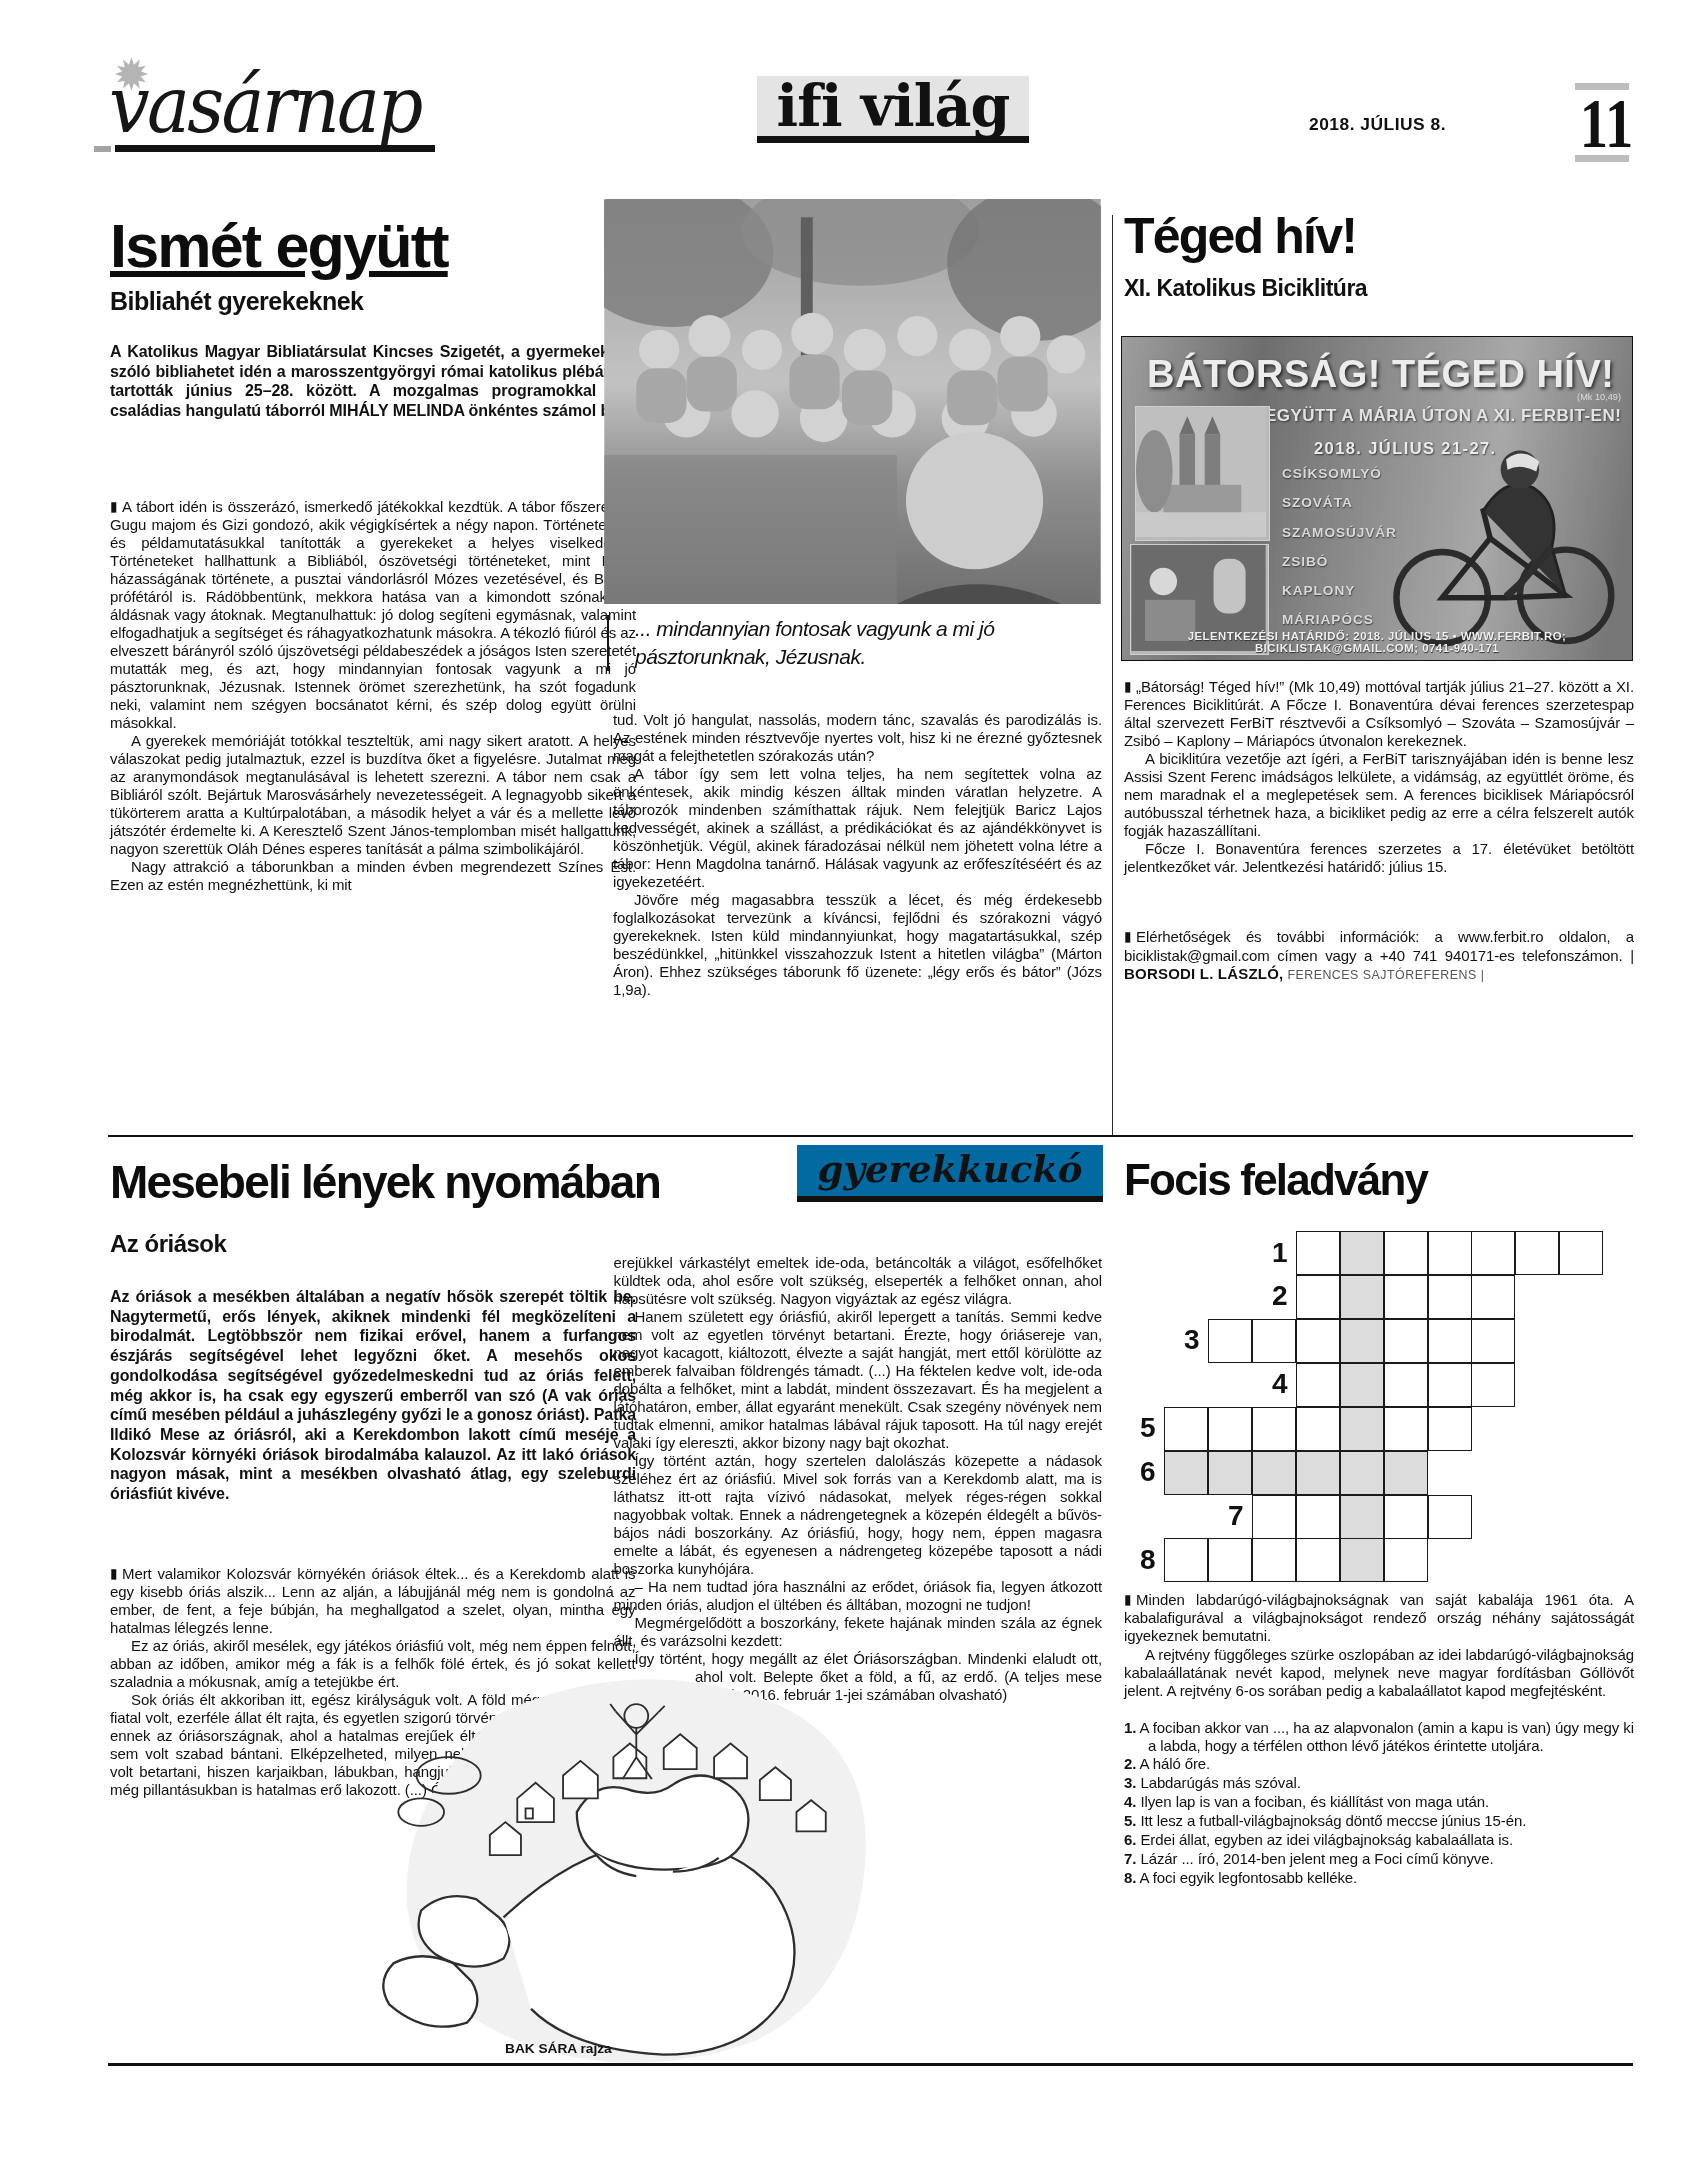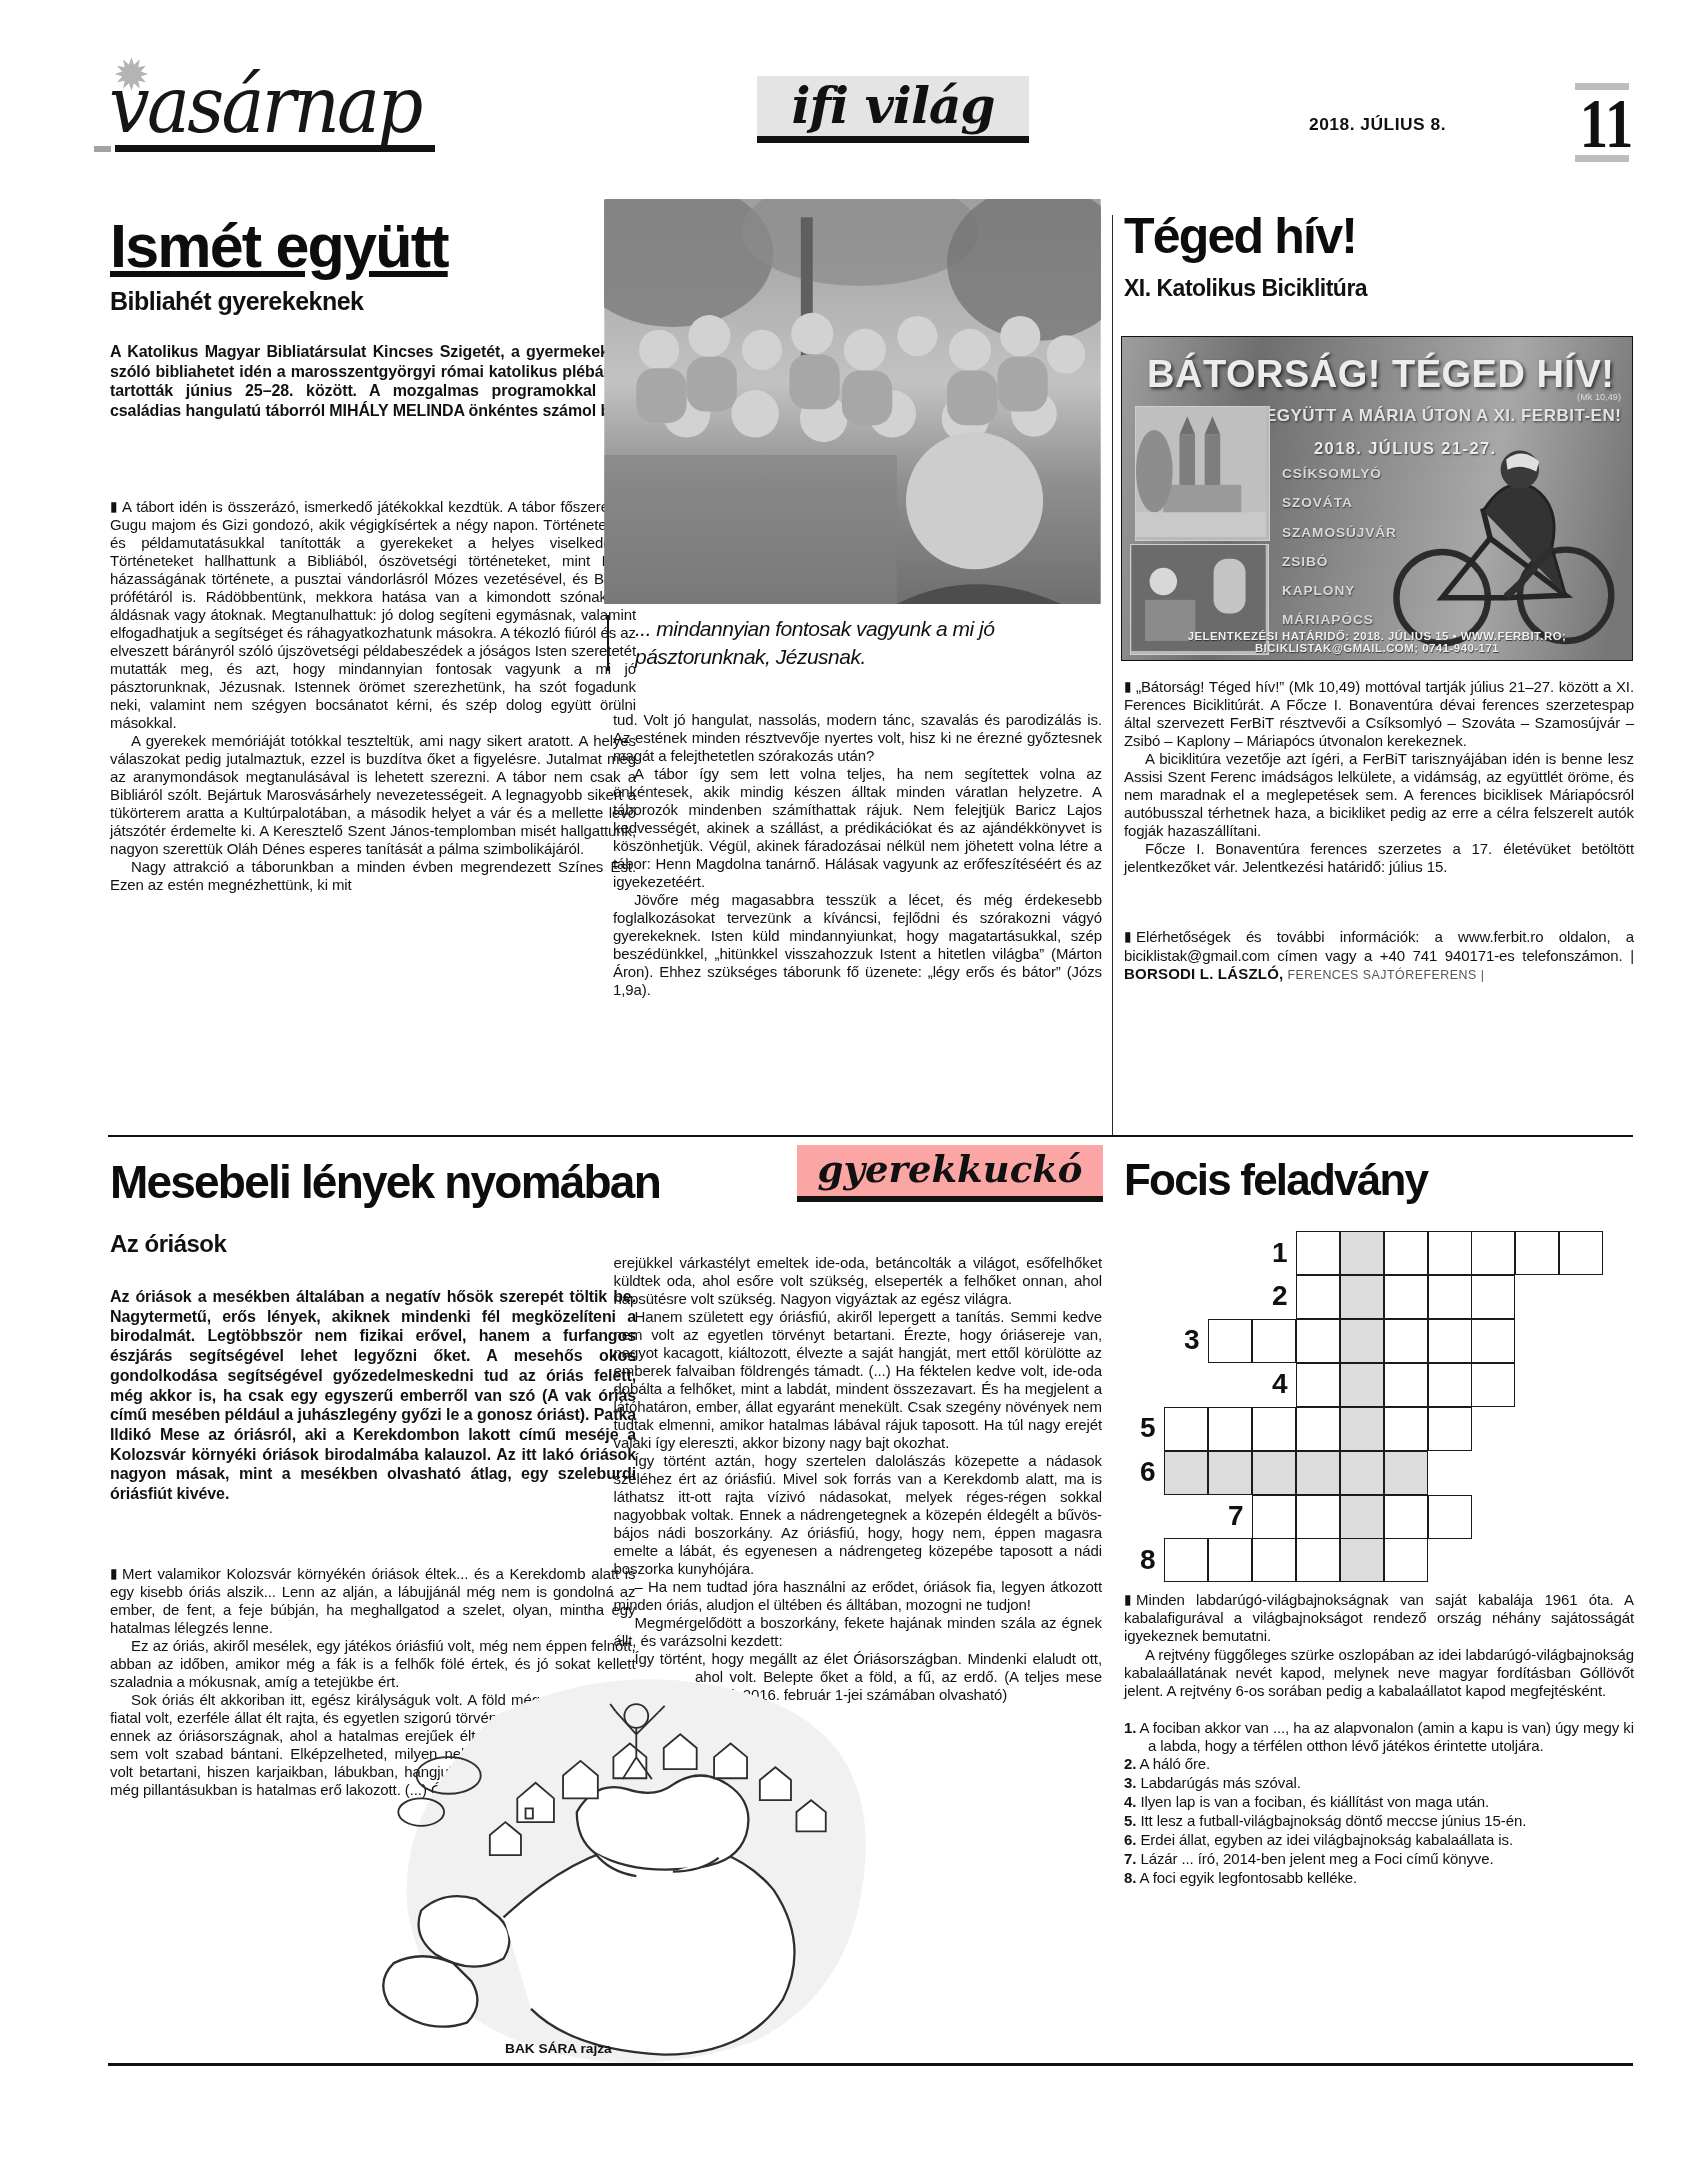--- a/index.html
+++ b/index.html
@@ -6,22 +6,22 @@
   .page{position:relative;width:1702px;height:2161px;background:#fff;color:#111;
         font-family:"Liberation Sans",sans-serif;overflow:hidden;}
   
   .masthead-text{position:absolute;left:109px;top:63px;font-family:"DejaVu Serif",serif;
         font-style:italic;font-size:72px;letter-spacing:-2.7px;color:#161616;transform:scaleY(1.08);}
   .sun{position:absolute;left:113px;top:49px;font-size:44px;color:#b4b4b4;}
   .masthead-bar{position:absolute;left:115px;top:145px;width:320px;height:6.9px;background:#121212;}
   .masthead-sq{position:absolute;left:94px;top:146px;width:17.4px;height:6px;background:#a3a3a3;}
   .section-box{position:absolute;left:757px;top:76px;width:272px;height:60px;background:#e4e4e4;
         border-bottom:7.3px solid #121212;text-align:center;}
-  .section-box span{font-family:"DejaVu Serif",serif;font-style:italic;font-weight:bold;
-        font-size:50px;line-height:59px;letter-spacing:-0.9px;}
+  .section-box span{font-family:"DejaVu Serif",serif;font-weight:bold;
+        font-size:57px;line-height:59px;letter-spacing:-0.9px;}
   .issue-date{position:absolute;left:1309px;top:114px;font-size:17.4px;font-weight:bold;letter-spacing:0.5px;}
   .pn-bar{position:absolute;left:1575px;width:54px;height:6.9px;background:#bdbdbd;}
   .pn{position:absolute;left:1575px;top:85px;width:54px;text-align:center;
       font-family:"Liberation Serif",serif;font-size:69px;font-weight:bold;transform:scaleX(.82);}
   
   .headline{position:absolute;font-weight:bold;letter-spacing:-1.8px;color:#0d0d0d;}
   .subhead{position:absolute;font-weight:bold;letter-spacing:-0.5px;}
   .bodycol{position:absolute;font-size:15px;line-height:18px;text-align:justify;letter-spacing:-0.1px;}
   .bodycol p{margin:0;}
   .bodycol p.ind{text-indent:21px;}
@@ -43,21 +43,21 @@
   .poster .p-sub{position:absolute;left:26.5px;top:69px;font-size:17px;font-weight:bold;color:#e3e3e3;
         letter-spacing:0.5px;text-shadow:0.9px 0.9px 2.3px rgba(20,20,20,.7);}
   .poster .p-date{position:absolute;left:192px;top:102px;font-size:16.5px;font-weight:bold;color:#ebebeb;
         letter-spacing:1.4px;text-shadow:0.9px 0.9px 1.8px rgba(20,20,20,.7);}
   .poster .p-stop{position:absolute;left:160px;font-size:13.7px;font-weight:bold;color:#d9d9d9;
         letter-spacing:0.9px;text-shadow:0.5px 0.5px 1.4px rgba(20,20,20,.7);text-transform:uppercase;}
   .poster .p-foot{position:absolute;left:0;bottom:6.4px;width:100%;text-align:center;font-size:11.4px;
         font-weight:bold;color:#f0f0f0;letter-spacing:0.5px;text-shadow:0.5px 0.5px 0.9px #333;}
   .poster .inset{position:absolute;border:1.4px solid #cfcfcf;background:#b9b9b9;}
   
-  .kicker-box{position:absolute;left:797px;top:1145px;width:306px;height:51px;background:#fca5a5;
+  .kicker-box{position:absolute;left:797px;top:1145px;width:306px;height:51px;background:#0369a1;
         border-bottom:6.9px solid #121212;text-align:center;}
   .kicker-box span{font-family:"DejaVu Serif",serif;font-style:italic;font-weight:bold;font-size:37px;line-height:49px;}
   
   .cw-wrap{position:absolute;left:1164px;top:1231px;width:458px;height:355px;}
   .cw-cell{position:absolute;width:44px;height:44px;box-sizing:border-box;border:1.8px solid #1b1b1b;background:#fff;}
   .cw-cell.shaded{background:#dcdcdc;}
   .cw-label{position:absolute;font-size:28px;font-weight:bold;width:27.5px;text-align:right;}
   
   .clues p{margin:0 0 0.9px 0;}
   .clues .clue{padding-left:24px;text-indent:-24px;}

